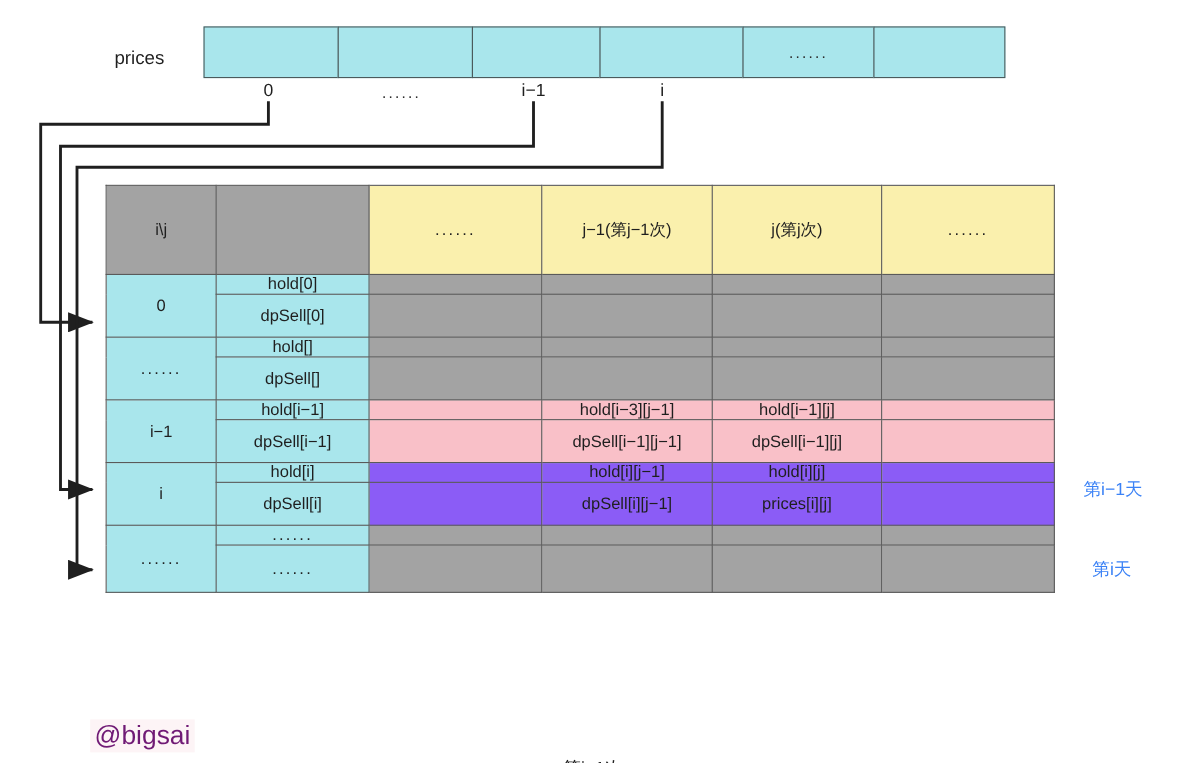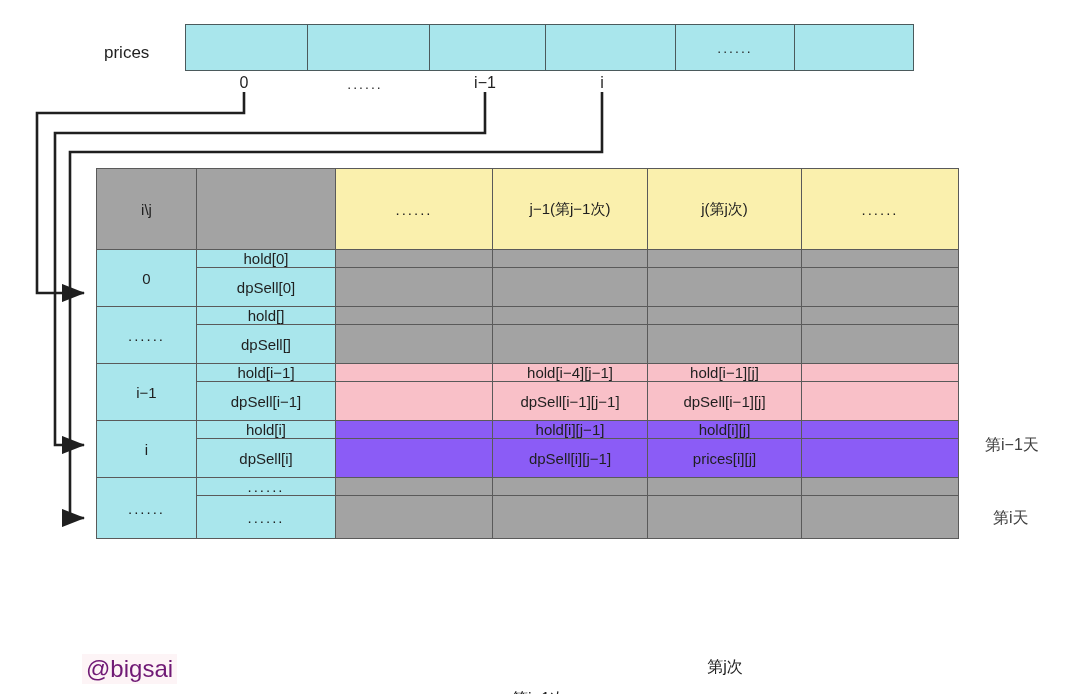--- a/index.html
+++ b/index.html
@@ -58,21 +58,21 @@
   .c-grey{background:#a3a3a3;}
   .c-cyan{background:#a9e6ec;}
   .c-yellow{background:#faf0ad;}
   .c-pink{background:#f9c0c8;}
   .c-purple{background:#8b5cf6;}
 
   .dots{letter-spacing:2px;font-size:14px;color:#2b2b2b;}
 
   
   .day-label{
-    font-size:16px;color:#404040;text-align:left;white-space:nowrap;
+    font-size:16px;color:#3b82f6;text-align:left;white-space:nowrap;
   }
   
   .bottom-label{
     font-size:16px;color:#1f1f1f;text-align:center;white-space:nowrap;
   }
   
   #watermark{
     left:62px;top:654px;
     font-size:24px;color:#701a75;
     background:#fdf4f6;
@@ -167,21 +167,21 @@
         <td class="c-grey"></td>
         <td class="c-grey"></td>
         <td class="c-grey"></td>
         <td class="c-grey"></td>
       </tr>
 
       <tr>
         <td class="c-cyan" rowspan="2" style="height:38px;">i−1</td>
         <td class="c-cyan">hold[i−1]</td>
         <td class="c-pink"></td>
-        <td class="c-pink">hold[i−4][j−1]</td>
+        <td class="c-pink">hold[i−3][j−1]</td>
         <td class="c-pink">hold[i−1][j]</td>
         <td class="c-pink"></td>
       </tr>
       <tr>
         <td class="c-cyan" style="height:38px;">dpSell[i−1]</td>
         <td class="c-pink"></td>
         <td class="c-pink">dpSell[i−1][j−1]</td>
         <td class="c-pink">dpSell[i−1][j]</td>
         <td class="c-pink"></td>
       </tr>
@@ -217,17 +217,16 @@
         <td class="c-grey"></td>
         <td class="c-grey"></td>
       </tr>
     </tbody>
   </table>
 
   <div class="abs day-label" style="left:985px;top:435px;">第i−1天</div>
   <div class="abs day-label" style="left:993px;top:508px;">第i天</div>
 
   <div class="abs bottom-label" style="left:464px;top:657px;width:150px;margin-top:32px;">第j−1次</div>
-  <div class="abs bottom-label" style="left:650px;top:657px;width:150px;">第j次</div>
 
   <div class="abs" id="watermark">@bigsai</div>
 
 </div>
 
 </body></html>

